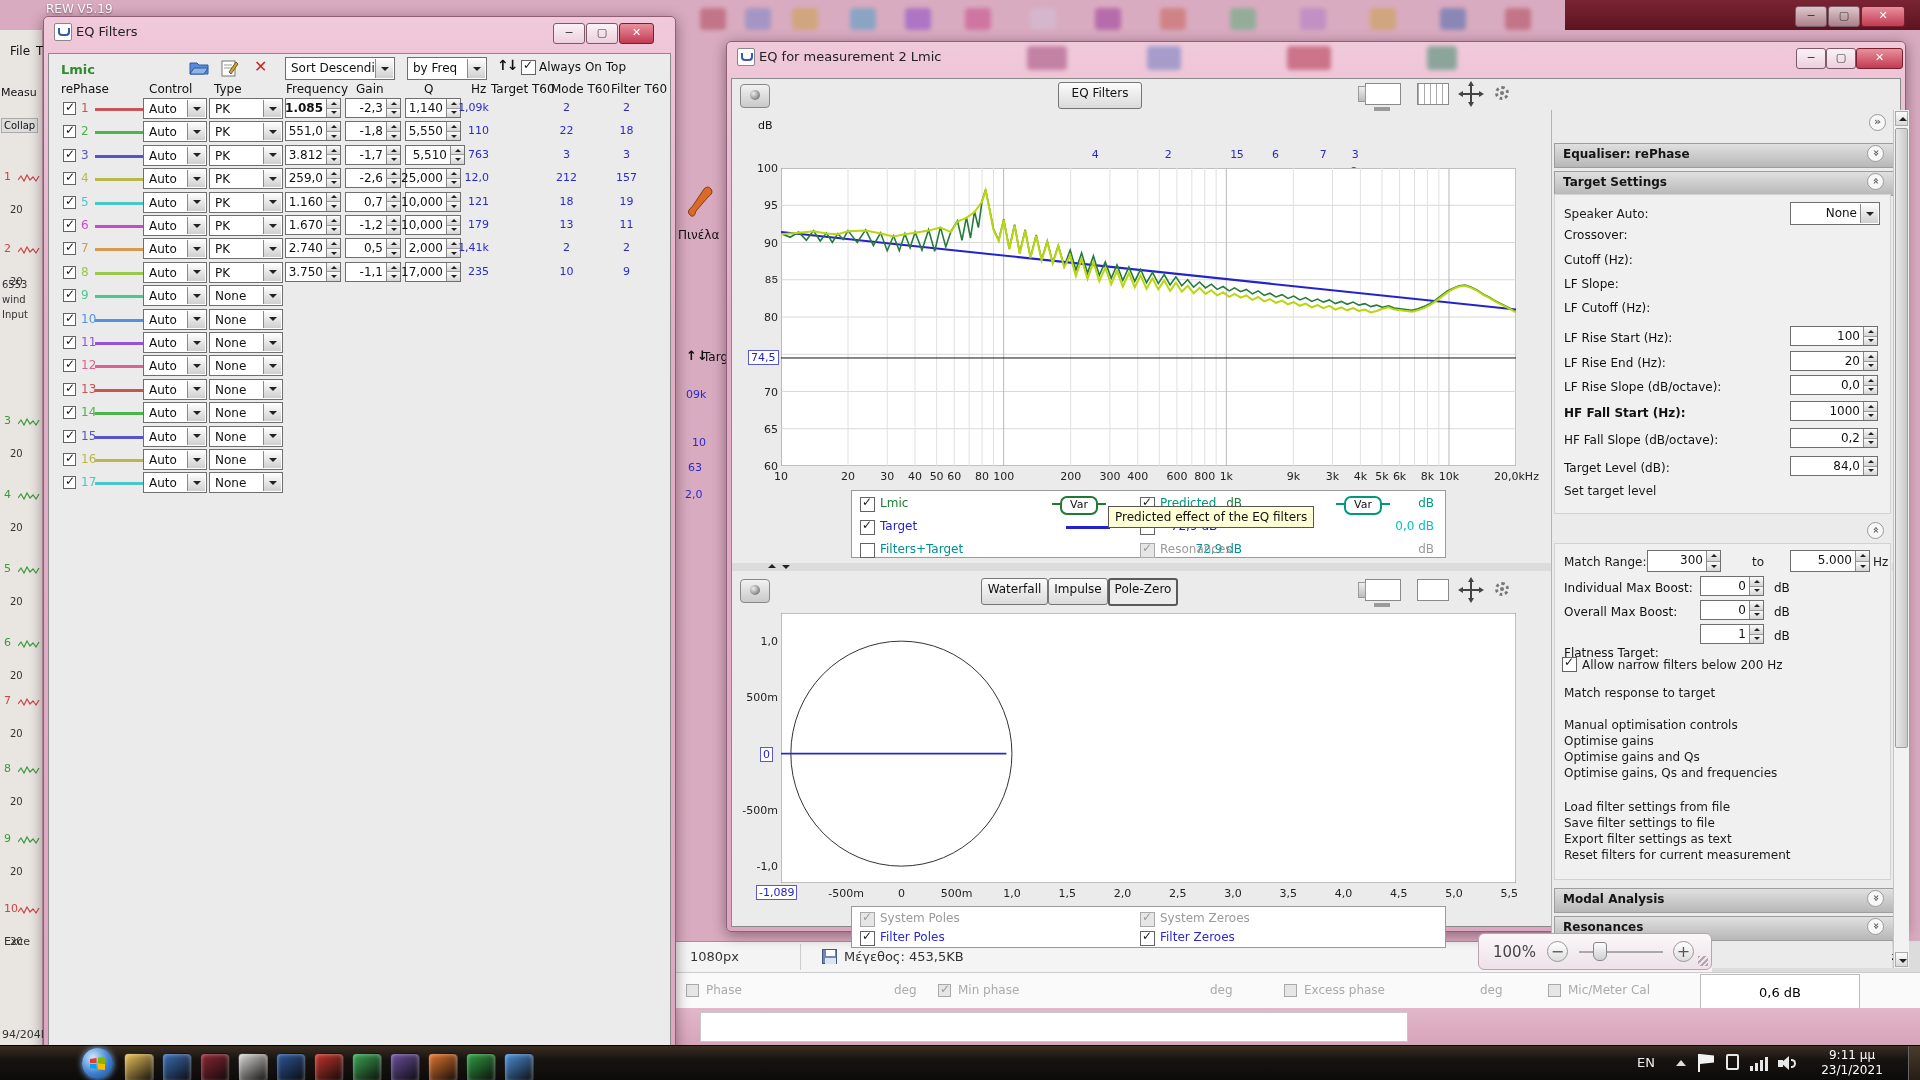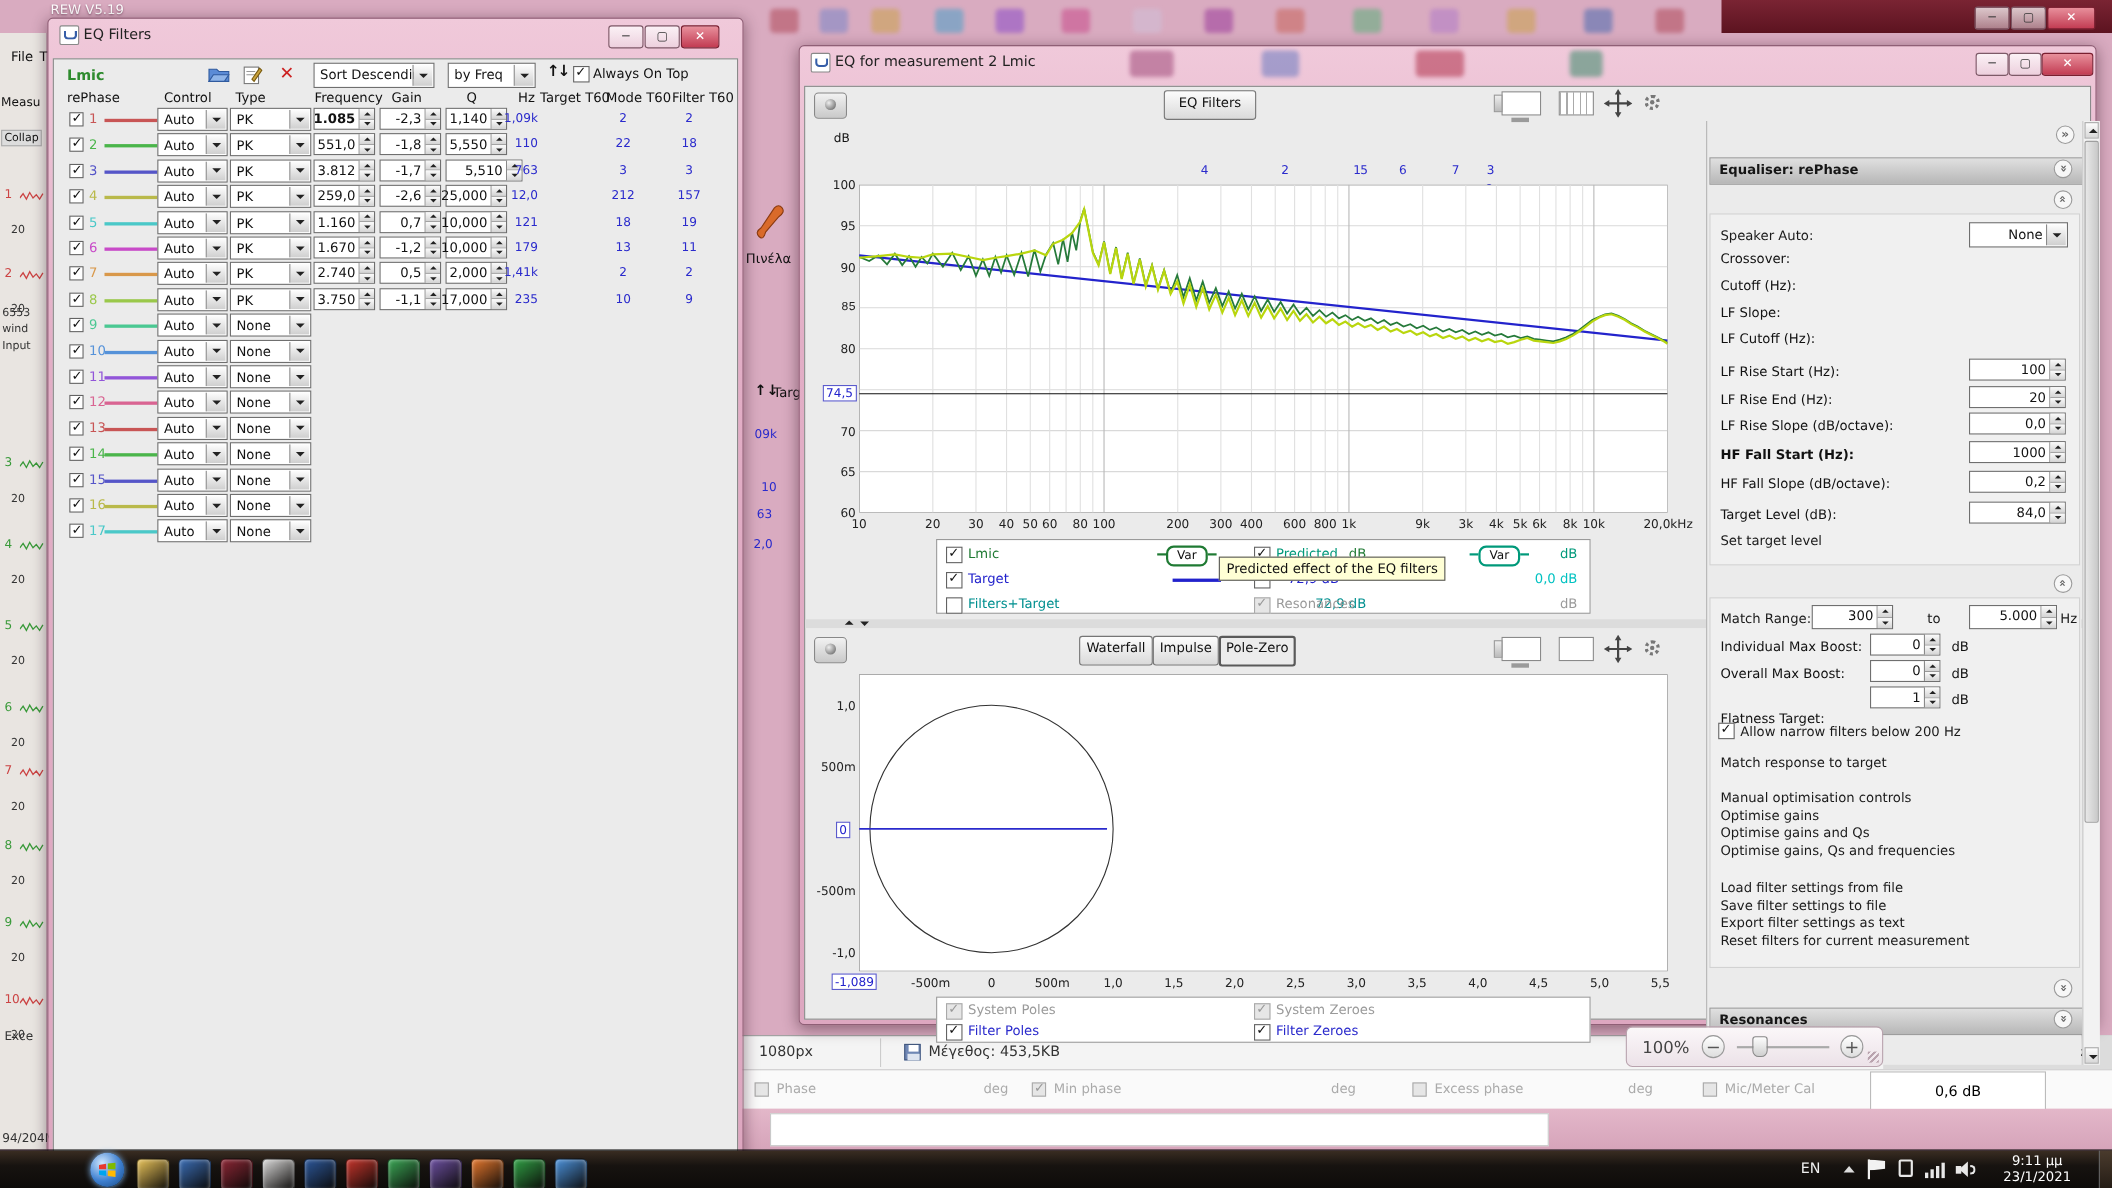--- a/index.html
+++ b/index.html
@@ -484,21 +484,21 @@
             <span class="v">-1,7</span>
             <span class="spin">
               <div>
                 <span class="tri-u"></span>
               </div>
               <div>
                 <span class="tri-d"></span>
               </div>
             </span>
           </div>
-          <div class="a nf" style="left: 356px; top: 1px; width: 70px; height: 20px;">
+          <div class="a nf" style="left: 356px; top: 1px; width: 60px; height: 20px;">
             <span class="v">5,510</span>
             <span class="spin">
               <div>
                 <span class="tri-u"></span>
               </div>
               <div>
                 <span class="tri-d"></span>
               </div>
             </span>
           </div>
@@ -1140,20 +1140,21 @@
       <span class="chk on" style="left:288px;top:24px"></span>
       <span class="a txt" style="left:308px;top:23px;color:#2a2acc">Filter Zeroes</span>
     </div>
 
     <div class="a" id="panel" style="left:819px;top:31px;width:341px;height:858px;background:#ebebeb;border-left:1px solid #b5b5b5">
       <div class="chev" style="right:6px;top:4px"><span class="g">»</span></div>
 
       <div class="phdr" style="top:33px;width:335px">Equaliser: rePhase</div>
       <div class="chev down" style="right:8px;top:35px"><span class="g">»</span></div>
 
+      <div class="phdr" style="top:61px;width:335px">Target Settings</div>
       <div class="chev up" style="right:8px;top:63px"><span class="g">»</span></div>
       <div class="sect" style="top:84px;width:335px;height:318px"></div>
 
       <div class="plabel" style="top:97px">Speaker Auto:</div>
       <div class="combo" style="left:238px;top:92px;width:88px">
         <span class="v r">None</span>
           <span class="cbtn">
             <span class="tri-d"></span>
           </span>
       </div>
@@ -1318,20 +1319,21 @@
           <div class="a plink" style="left: 12px; top: 640px; font-size: 12px;">Optimise gains and Qs</div>
           <div class="a plink" style="left: 12px; top: 656px; font-size: 12px;">Optimise gains, Qs and frequencies</div>
         </div>
       <div id="panelLinks3">
           <div class="a plink" style="left: 12px; top: 690px; font-size: 12px;">Load filter settings from file</div>
           <div class="a plink" style="left: 12px; top: 706px; font-size: 12px;">Save filter settings to file</div>
           <div class="a plink" style="left: 12px; top: 722px; font-size: 12px;">Export filter settings as text</div>
           <div class="a plink" style="left: 12px; top: 738px; font-size: 12px;">Reset filters for current measurement</div>
         </div>
 
+      <div class="phdr" style="top:778px;width:335px">Modal Analysis</div>
       <div class="chev down" style="right:8px;top:780px"><span class="g">»</span></div>
       <div class="phdr" style="top:806px;width:335px">Resonances</div>
       <div class="chev down" style="right:8px;top:808px"><span class="g">»</span></div>
     </div>
 
     <div class="a" style="left:1161px;top:31px;width:16px;height:858px;background:#f2f2f2;border-left:1px solid #c5c5c5">
       <div class="a" style="left:1px;top:1px;width:13px;height:15px;background:linear-gradient(#fdfdfd,#d8d8d8);border:1px solid #aaa">
           <span class="tri-u a" style="left:3px;top:5px"></span>
         </div>
       <div class="a" style="left:1px;top:18px;width:13px;height:620px;background:linear-gradient(90deg,#e8e8e8,#c9c9c9);border:1px solid #9f9f9f;border-radius:2px"></div>

